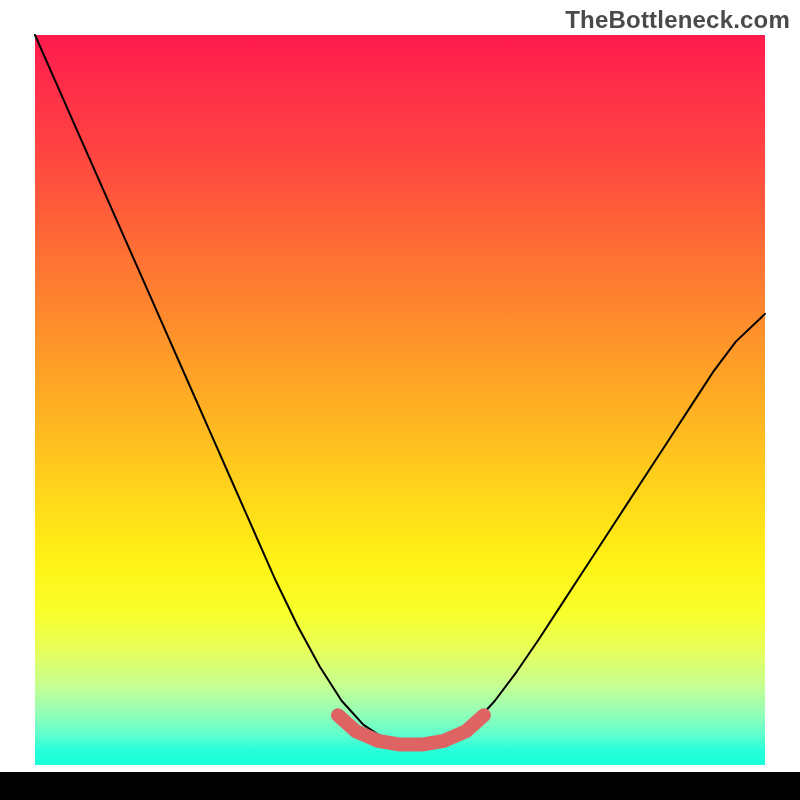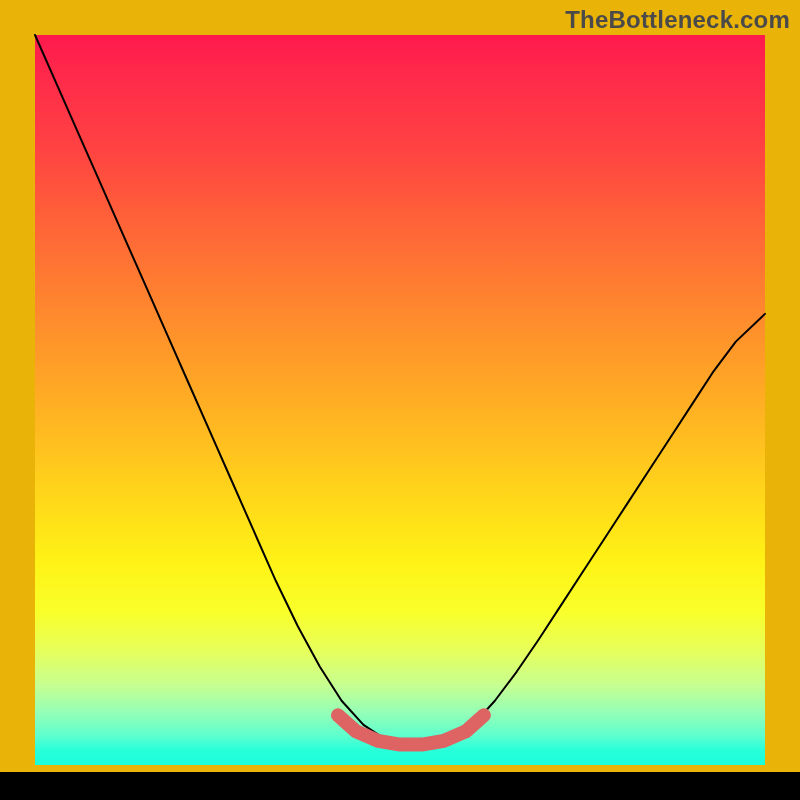--- a/index.html
+++ b/index.html
@@ -8,21 +8,21 @@
     width: 800px;
     height: 800px;
     overflow: hidden;
     background: #000;
     font-family: Arial, Helvetica, sans-serif;
   }
   .frame {
     position: relative;
     width: 800px;
     height: 772px;
-    background: #eab308;
+    background: #ffffff;
   }
   .plot-area {
     position: absolute;
     left: 35px;
     top: 35px;
     width: 730px;
     height: 730px;
     background: linear-gradient(
       to bottom,
       #ff1a4d 0%,

